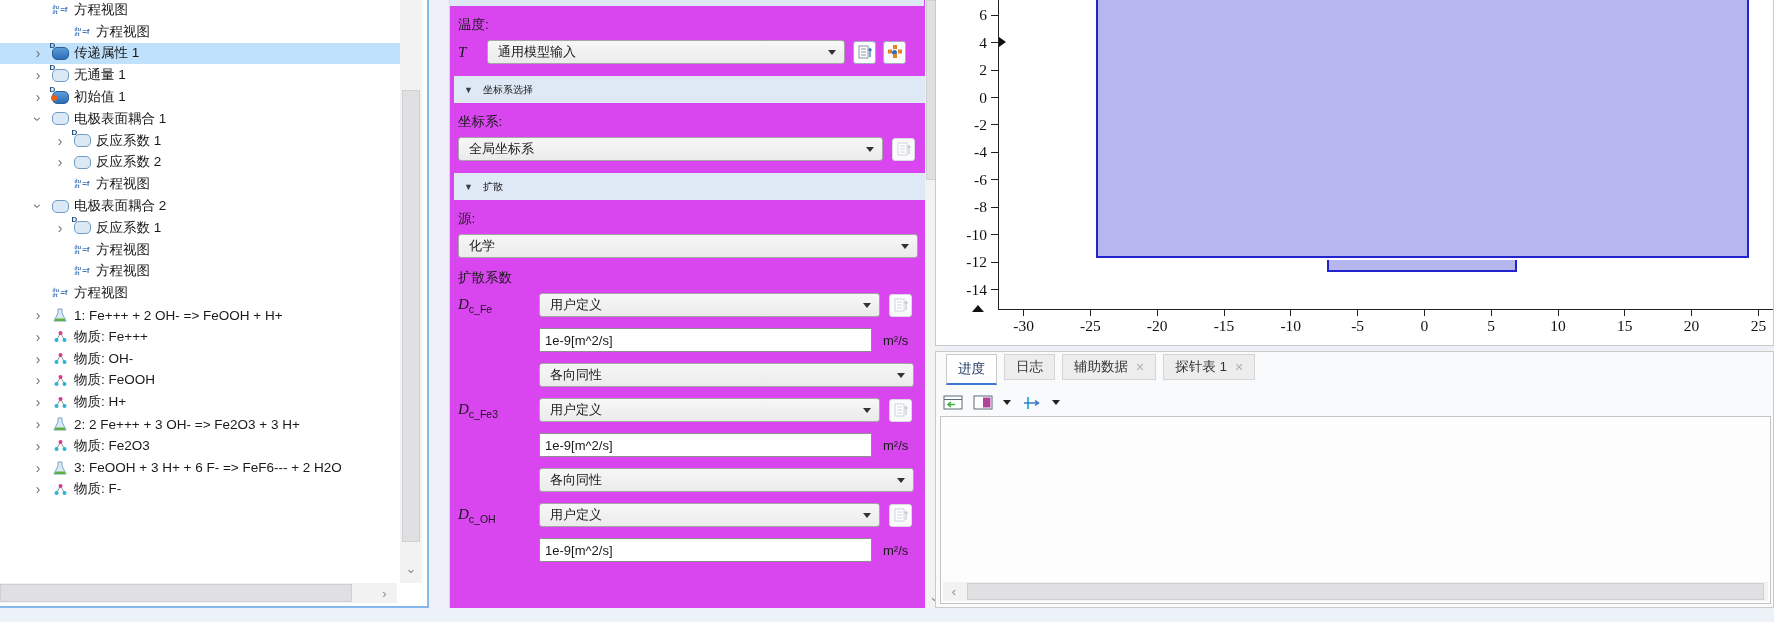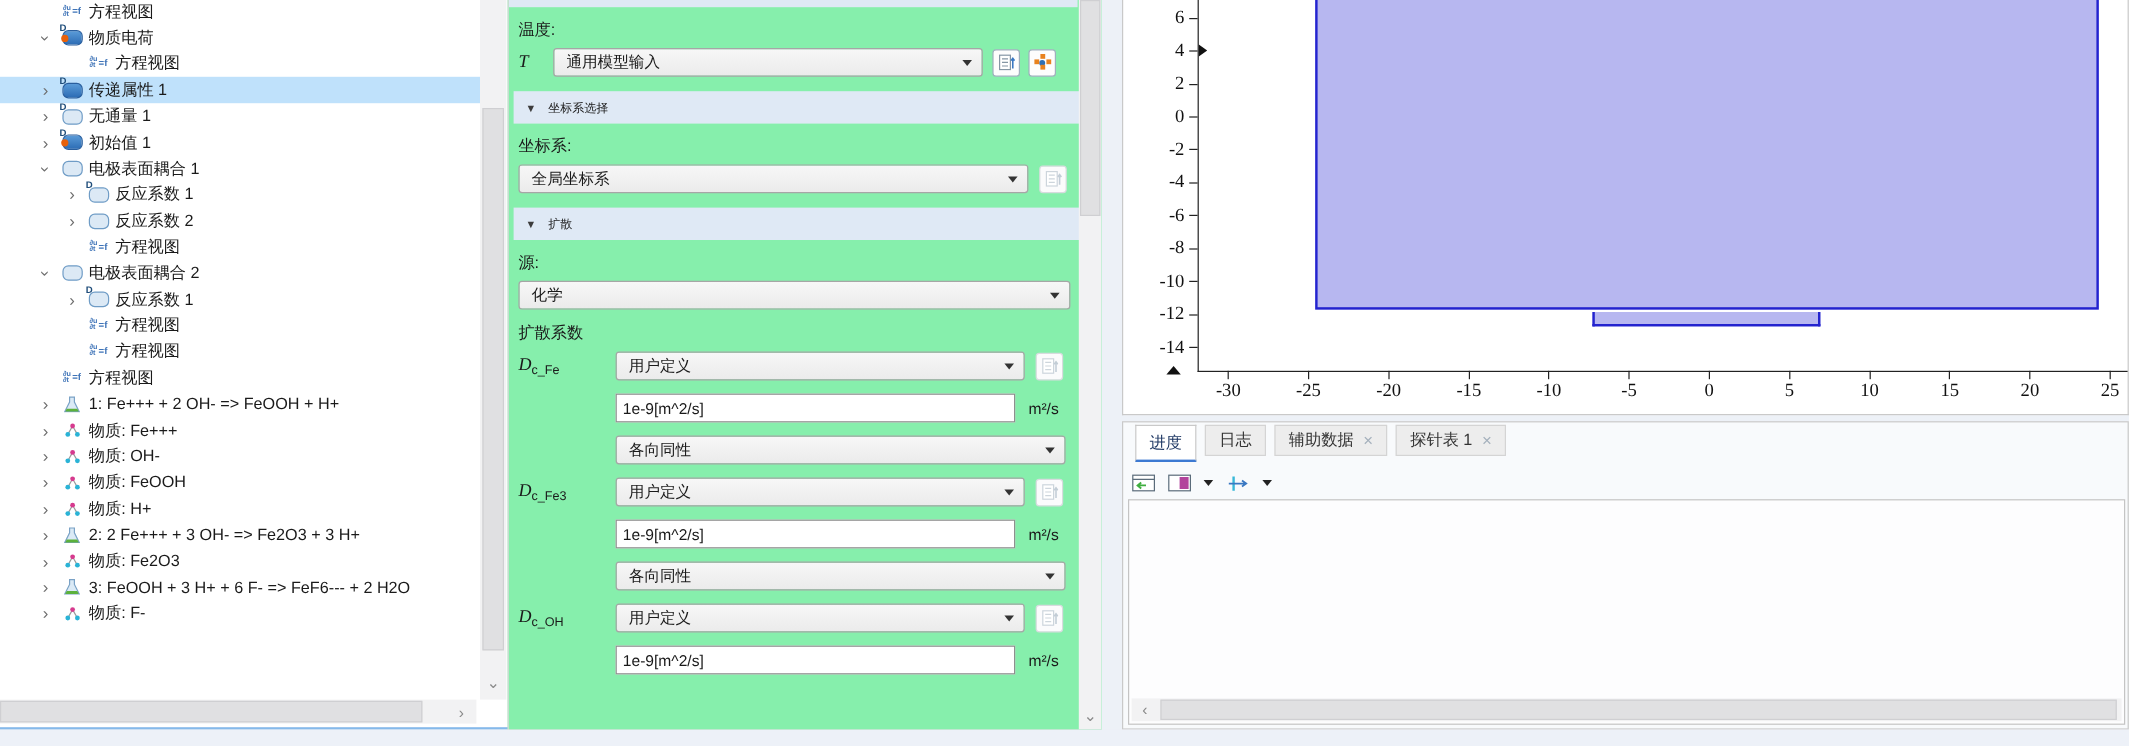--- a/index.html
+++ b/index.html
@@ -32,21 +32,21 @@
   .tds-icon::before{content:"";position:absolute;left:-4px;top:2px;width:3px;height:3px;background:#e8610a;box-shadow:0 5px 0 #e8610a;}
   .chem-icon{width:13px;height:13px;position:relative;display:inline-block;}
   .chem-icon::before{content:"";position:absolute;left:4px;top:4px;width:5px;height:5px;border-radius:50%;background:#2f6fb4;}
   .chem-icon::after{content:"";position:absolute;left:4.5px;top:-0.5px;width:4px;height:4px;background:#e8821e;
      box-shadow:0 9px 0 #e8821e,-5px 4.5px 0 #e8821e,5px 4.5px 0 #e8821e;}
   
   .sbtrack{background:#f2f2f3;}
   .sbthumb{background:#e0e0e2;border:1px solid #cfcfd2;box-sizing:border-box;}
   .sbarrow{color:#8a8a8a;font-size:13px;display:flex;align-items:center;justify-content:center;}
   
-  #settings-panel{left:423px;top:0;width:495px;height:609px;background:#86efac;box-sizing:border-box;
+  #settings-panel{left:449px;top:0;width:495px;height:609px;background:#d946ef;box-sizing:border-box;
     border-left:1px solid #d9d9d9;border-bottom:1px solid #cfcfcf;overflow:hidden;}
   .sec-band{height:6px;background:#dfe9f5;width:474px;}
   .s-label{margin:10px 0 6px 4px;}
   .sec-head{width:474px;height:27px;background:#dfe9f5;display:flex;align-items:center;margin:12px 0 8px 0;}
   .sec-head .tri{margin:0 10px 0 10px;font-size:9px;color:#3c3c3c;}
   .sec-head .txt{font-size:10px;color:#1a1a1a;}
   .combo{height:24px;box-sizing:border-box;border:1px solid #a6a6a6;border-radius:3px;
      background:linear-gradient(#f7f7f7,#ebebeb);display:flex;align-items:center;position:relative;
      padding-left:10px;font-size:13px;}
   .combo .arr{position:absolute;right:8px;top:9px;width:0;height:0;border-left:4px solid transparent;
@@ -89,27 +89,20 @@
   <div id="tree-rows">
       <div class="trow tlvl2">
         <span class="chev none">›</span>
         <span class="tico">
           <span class="eq-icon"><span class="fr">
               <span>∂u</span>
               <span>∂t</span>
             </span>=f</span>
         </span>
         <span class="tlabel">方程视图</span>
-      </div>
-      <div class="trow tlvl2">
-        <span class="chev open">›</span>
-        <span class="tico">
-          <span class="cap cap-blue dot dmark"></span>
-        </span>
-        <span class="tlabel">物质电荷</span>
       </div>
       <div class="trow tlvl3">
         <span class="chev none">›</span>
         <span class="tico">
           <span class="eq-icon"><span class="fr">
               <span>∂u</span>
               <span>∂t</span>
             </span>=f</span>
         </span>
         <span class="tlabel">方程视图</span>

